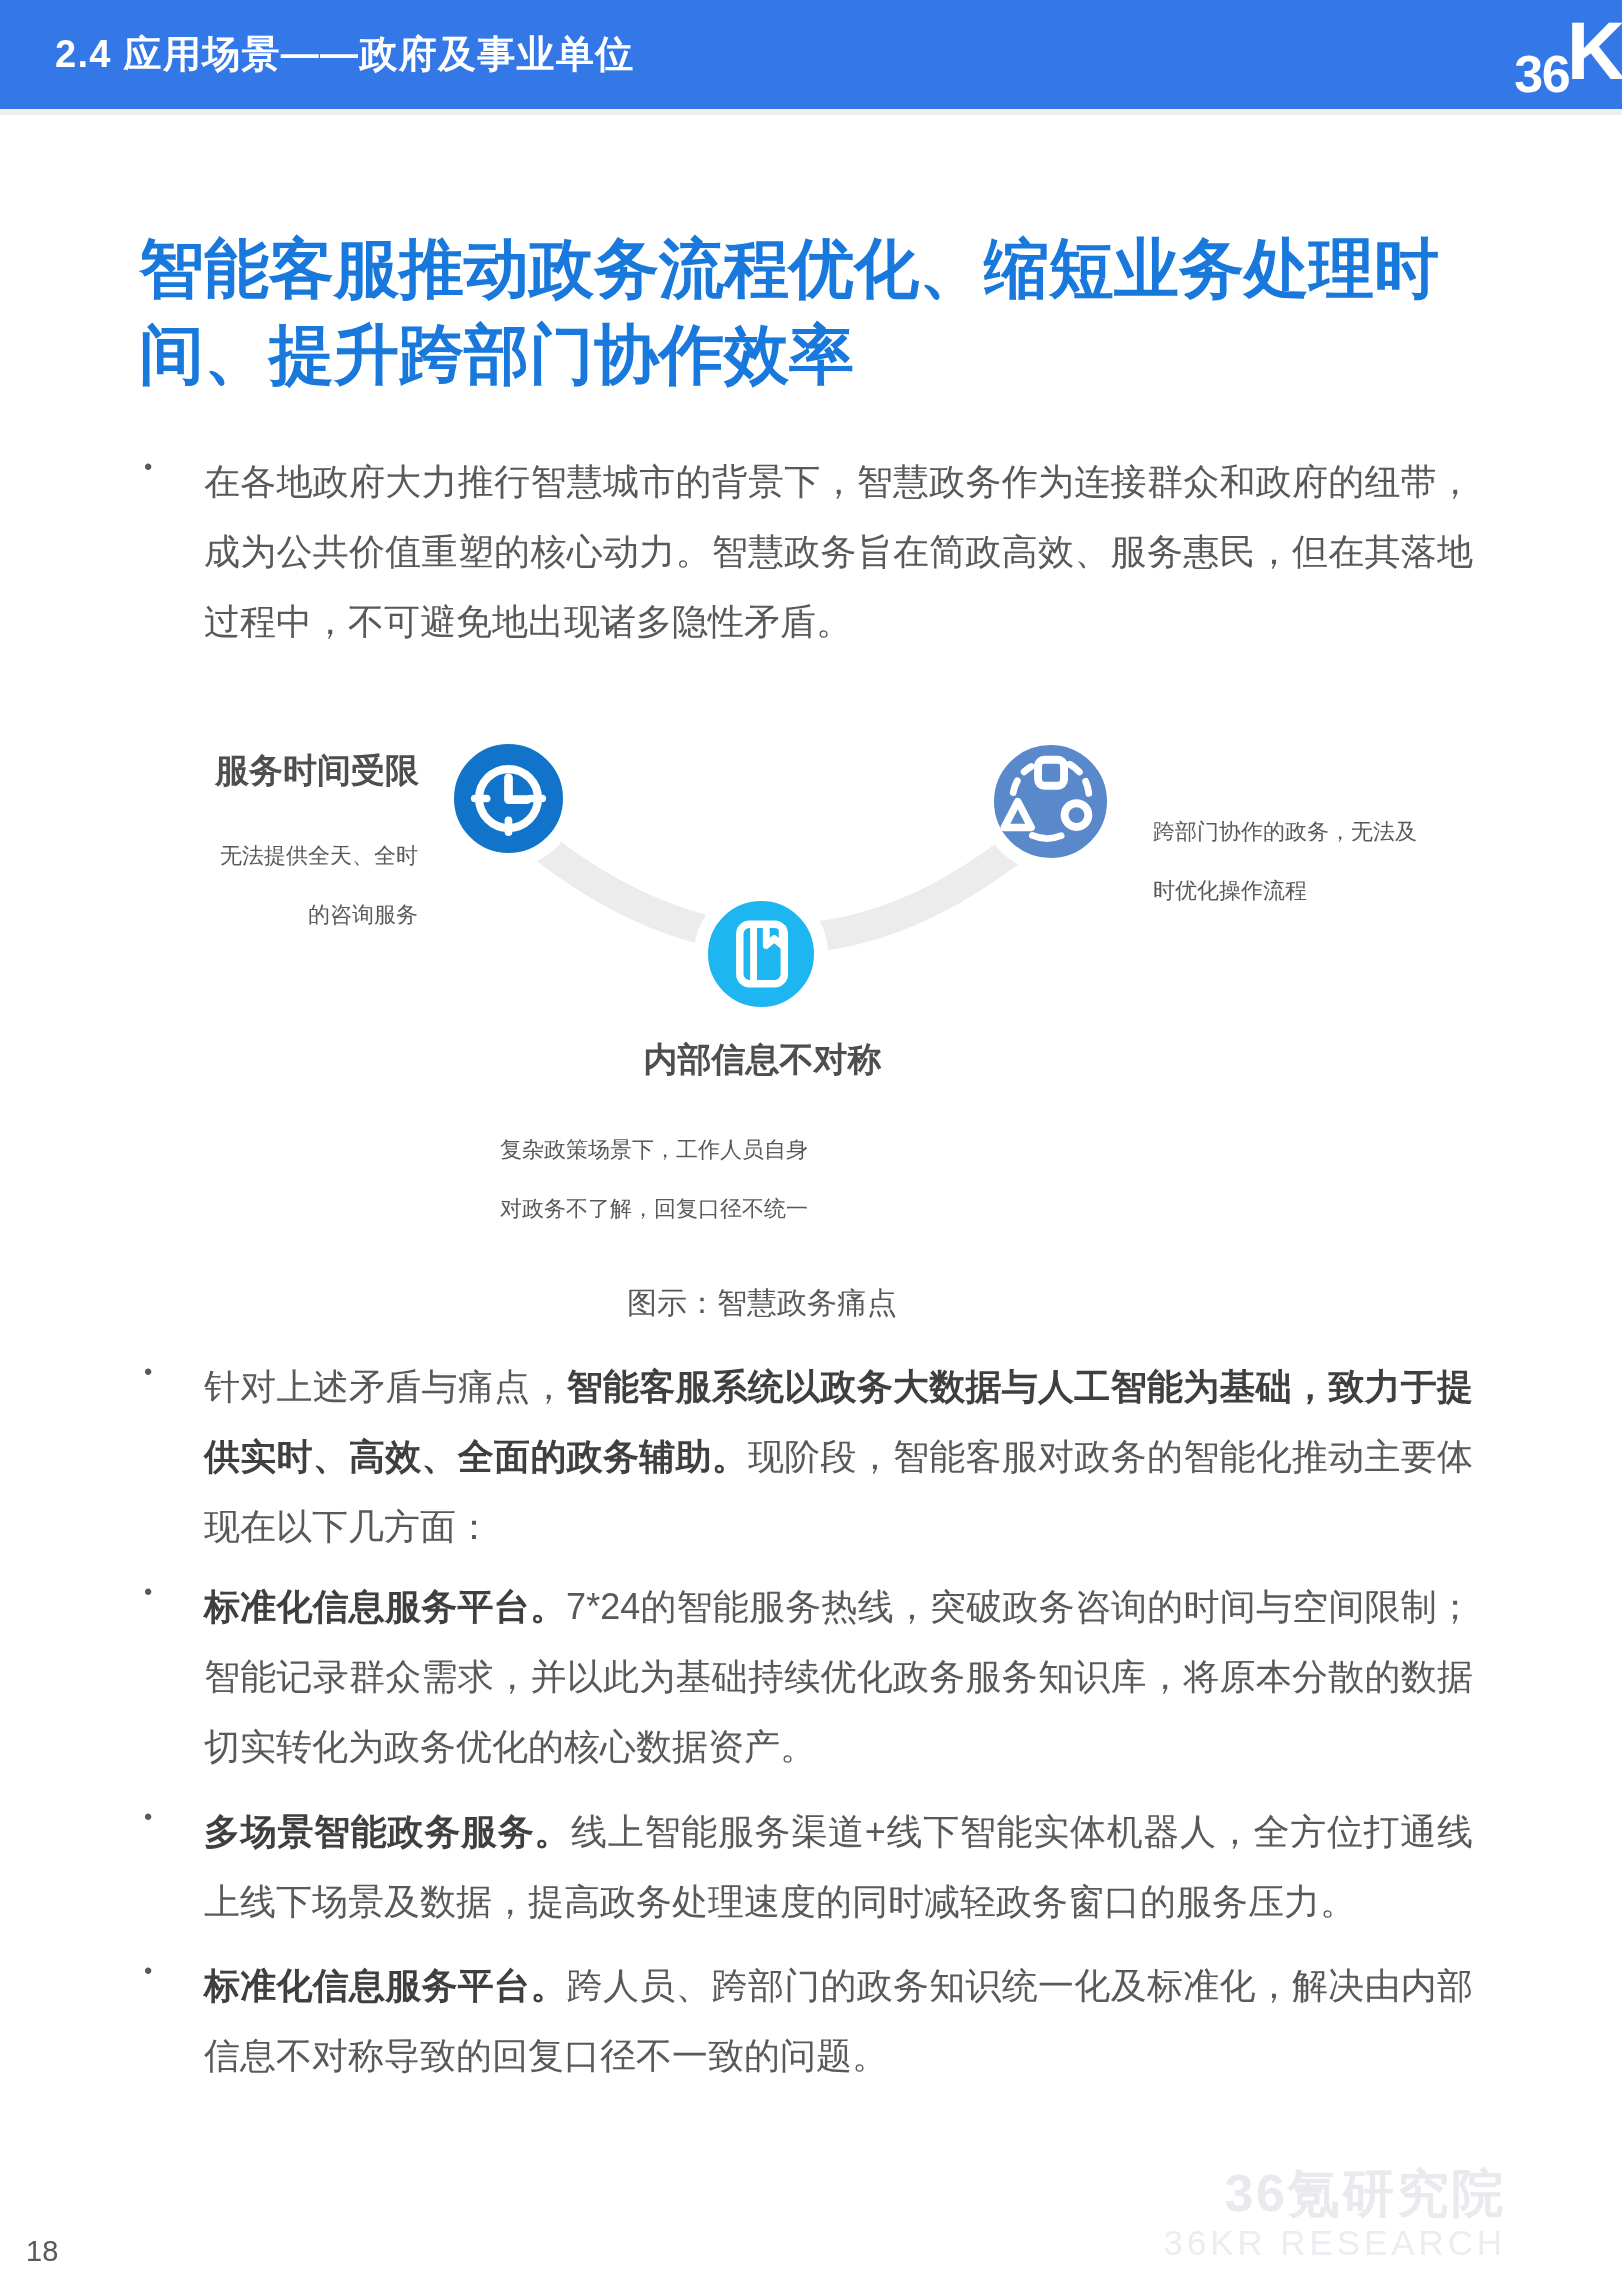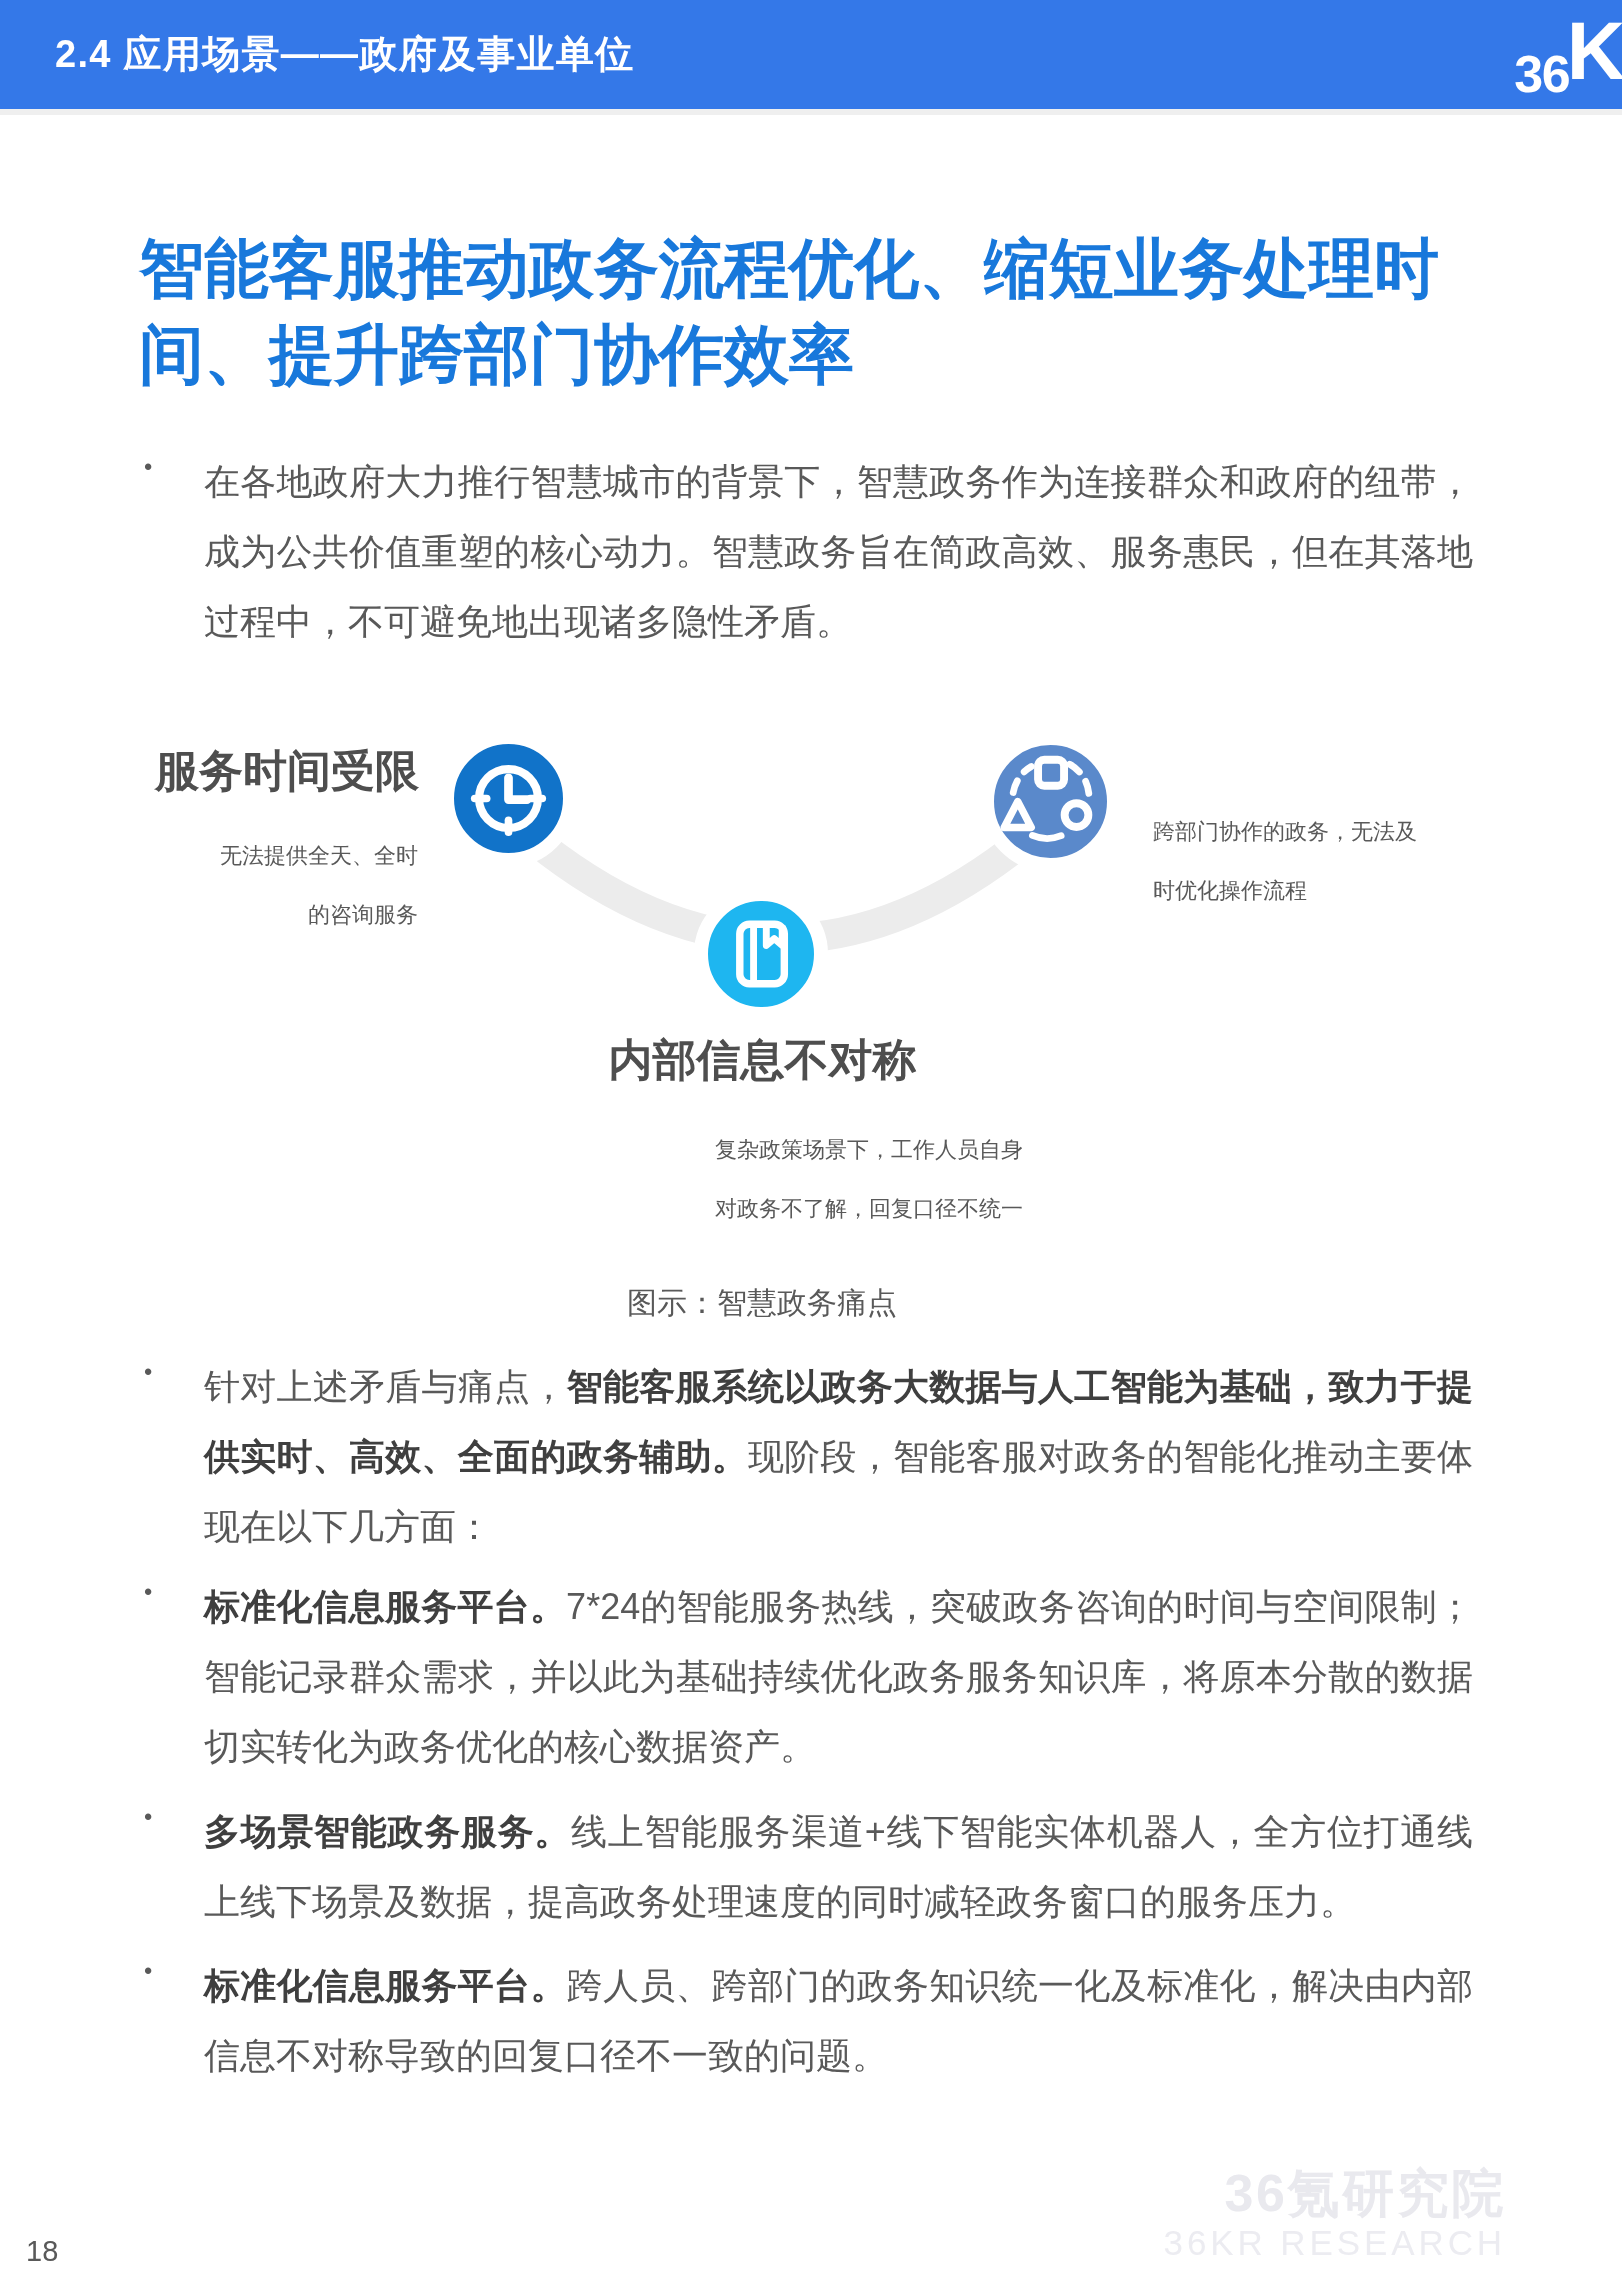--- a/index.html
+++ b/index.html
@@ -31,28 +31,28 @@
   .p5{top:1951px;}
 
   
   .arc-svg{left:393px;top:720px;width:785px;height:366px;z-index:1;}
   .icon{border:14.4px solid #ffffff;border-radius:50%;z-index:2;box-sizing:content-box;}
   .icon svg{display:block;}
   .ic-clock{left:440px;top:730px;width:109px;height:109px;background:#1173C9;}
   .ic-net{left:980px;top:731px;width:113px;height:113px;background:#5A89CB;}
   .ic-book{left:694px;top:887px;width:106px;height:106px;background:#1EB6F0;}
 
-  .pp-title{font-size:44px;font-weight:700;color:#4E4E4E;line-height:41px;z-index:3;}
+  .pp-title{font-size:34px;font-weight:700;color:#4E4E4E;line-height:41px;z-index:3;}
   .pp-desc{font-size:22px;color:#595959;line-height:59px;white-space:pre-line;z-index:3;}
   .pp-left-title{left:92px;top:750px;width:327px;text-align:right;}
   .pp-left-desc{left:65px;top:826px;width:353px;text-align:right;}
   .pp-right-title{left:1153px;top:750px;width:419px;text-align:left;}
   .pp-right-desc{left:1153px;top:802px;width:419px;text-align:left;}
   .pp-center-title{left:566px;top:1039px;width:393px;text-align:center;}
-  .pp-center-desc{left:500px;top:1120px;width:523px;text-align:right;}
+  .pp-center-desc{left:500px;top:1120px;width:523px;text-align:left;}
   .caption{left:484px;top:1283px;width:556px;text-align:center;font-size:30px;color:#595959;}
 
   
   .page-num{left:26px;top:2235px;font-size:29px;color:#595959;}
   .wm-cn{right:116px;top:2159px;font-size:52px;font-weight:700;color:#E9E9EE;letter-spacing:2.6px;}
   .wm-en{right:116px;top:2223px;font-size:35px;color:#ECECF1;letter-spacing:3.9px;}
 </style>
 </head>
 <body>
 

